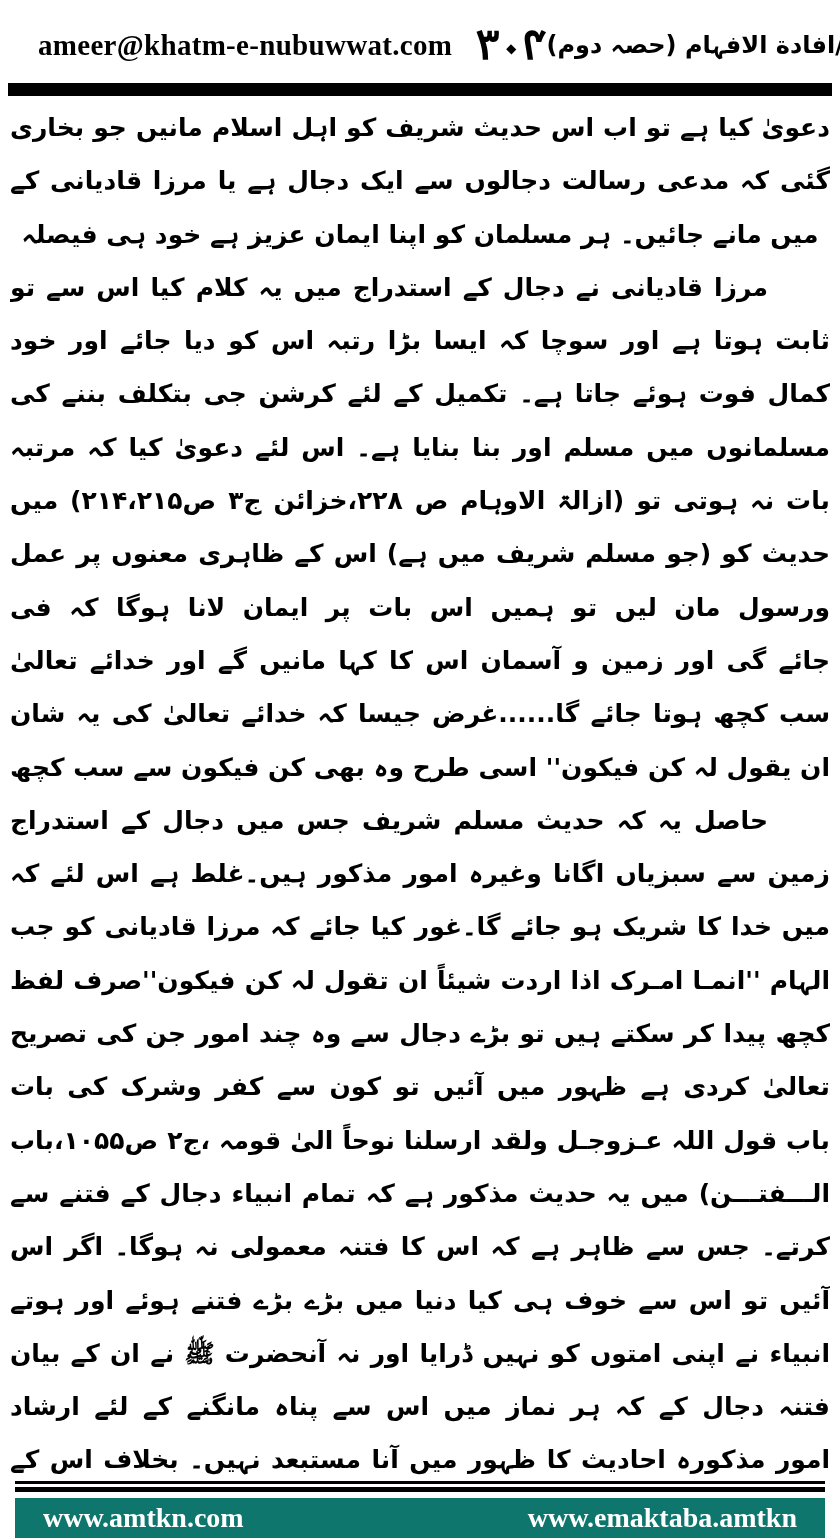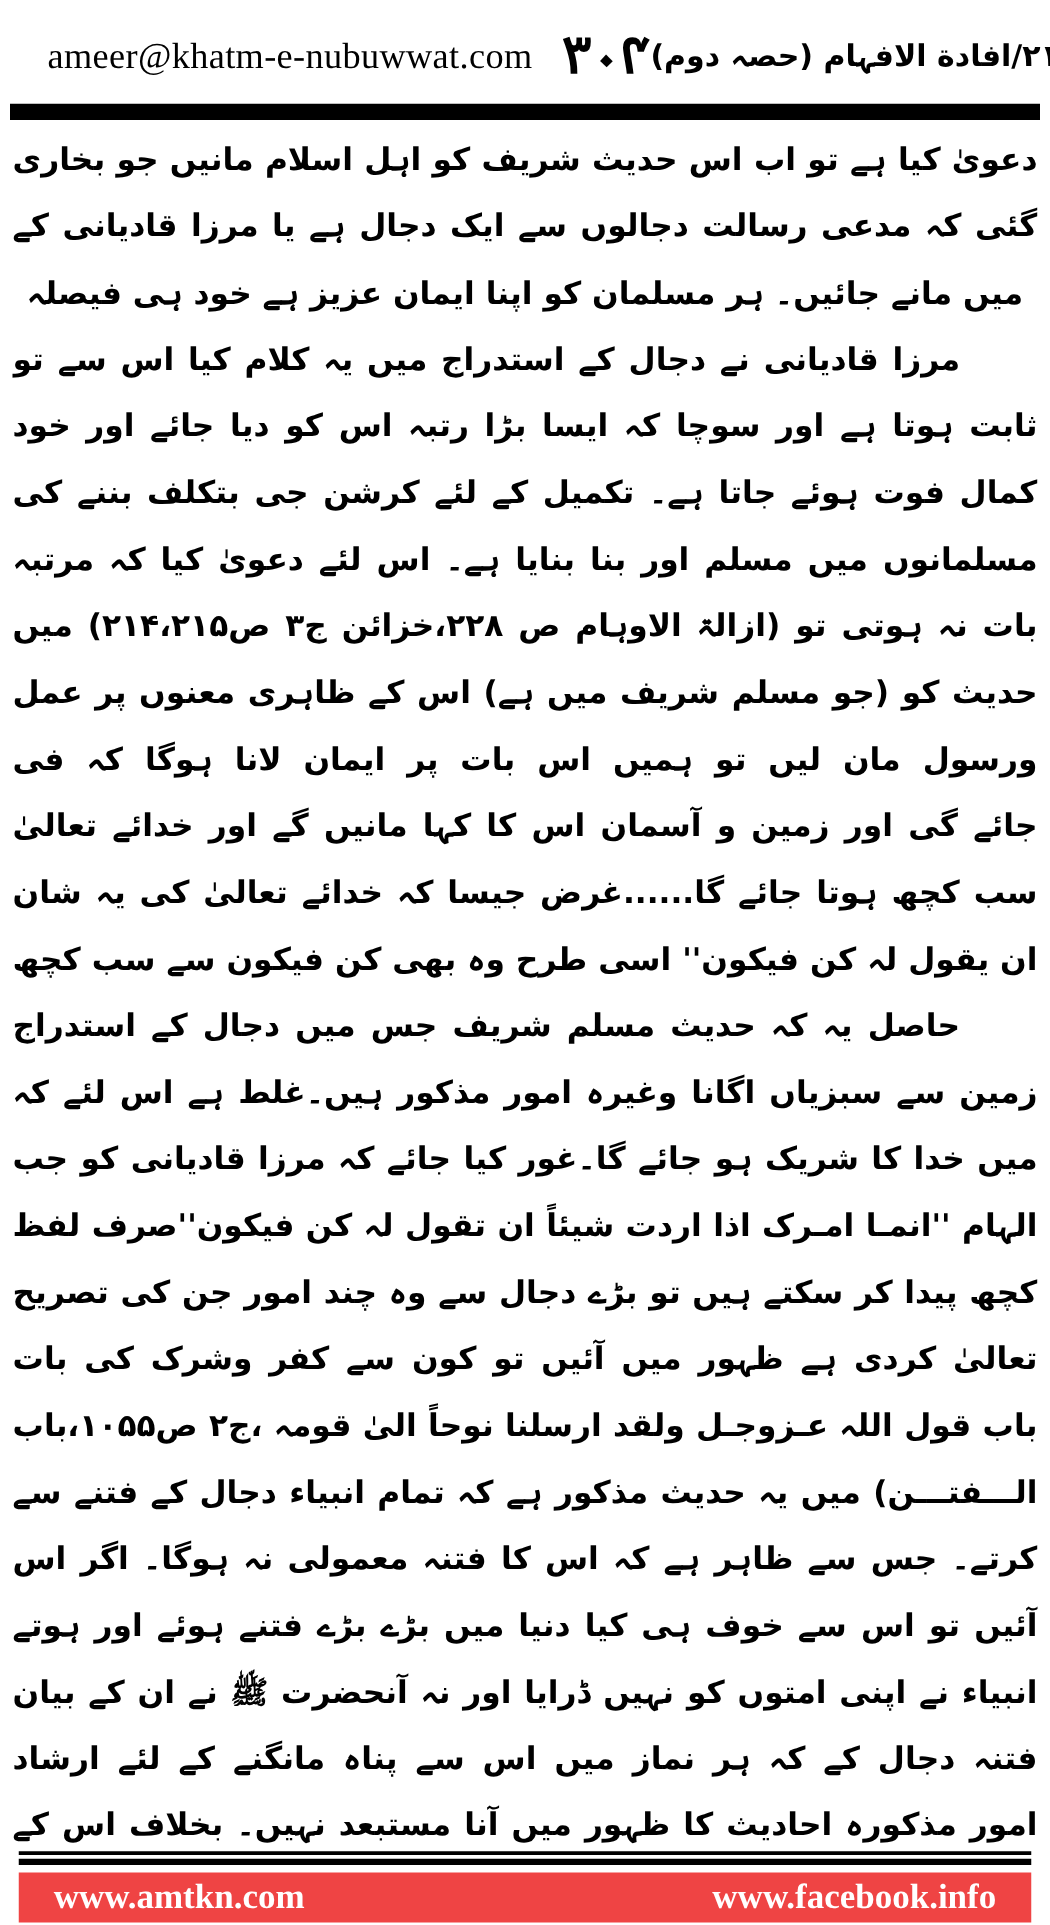--- a/index.html
+++ b/index.html
@@ -12,21 +12,21 @@
     box-sizing:border-box;
   }
   
   .hdr{
     display:flex;align-items:center;
     padding:16px 36px 0 38px;
     height:58px;
   }
   .email{
     font-family:"Liberation Serif",serif;
-    font-weight:normal;font-size:29px;letter-spacing:.3px;
+    font-weight:bold;font-size:29px;letter-spacing:.3px;
     white-space:nowrap;
   }
   .pagenum{
     font-family:Liberation Sans, sans-serif;
     font-weight:bold;font-size:40px;
     margin-left:24px;line-height:1;
   }
   .title{
     direction:rtl;
     font-family:"DejaVu Sans",sans-serif;
@@ -52,21 +52,21 @@
   .line.indent{padding-right:62px;}
   
   .footer{position:absolute;left:0;right:0;bottom:2px;}
   .f-rule{
     margin:0 15px 6px 15px;
     border-top:3px solid #000;
     border-bottom:5px solid #000;
     height:3px;
   }
   .f-bar{
-    margin:0 15px;height:40px;background:#ef4444;color:#fff;
+    margin:0 15px;height:40px;background:#0f766e;color:#fff;
     display:flex;align-items:center;justify-content:space-between;
     padding:0 28px;
     font-family:"Liberation Serif",serif;
     font-weight:bold;font-size:28px;
   }
   .f-bar span{white-space:nowrap;}
 </style>
 </head>
 <body>
 
@@ -106,17 +106,17 @@
       <div class="line">آئیں تو اس سے خوف ہی کیا دنیا میں بڑے بڑے فتنے ہوئے اور ہوتے جاتے ہیں۔ کسی سے</div>
       <div class="line">انبیاء نے اپنی امتوں کو نہیں ڈرایا اور نہ آنحضرت ﷺ نے ان کے بیان کا اہتمام فرمایا۔ بخلاف</div>
       <div class="line">فتنہ دجال کے کہ ہر نماز میں اس سے پناہ مانگنے کے لئے ارشاد فرمایا۔ الغرض بلحاظ فتنہ وآزمائش</div>
       <div class="line">امور مذکورہ احادیث کا ظہور میں آنا مستبعد نہیں۔ بخلاف اس کے مرزا قادیانی جو یہ دعویٰ کرتے</div>
     </div>
 
   <div class="footer">
     <div class="f-rule"></div>
     <div class="f-bar">
       <span>www.amtkn.com</span>
-      <span>www.facebook.info</span>
+      <span>www.emaktaba.amtkn</span>
     </div>
   </div>
 
 </div>
 
 </body></html>

